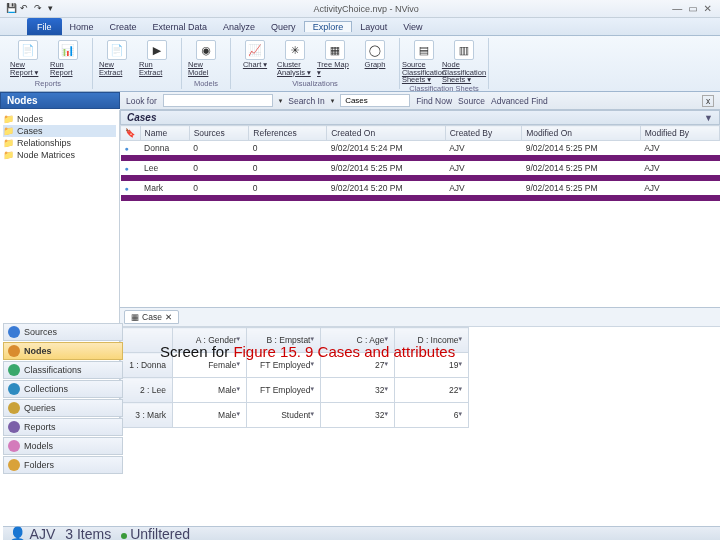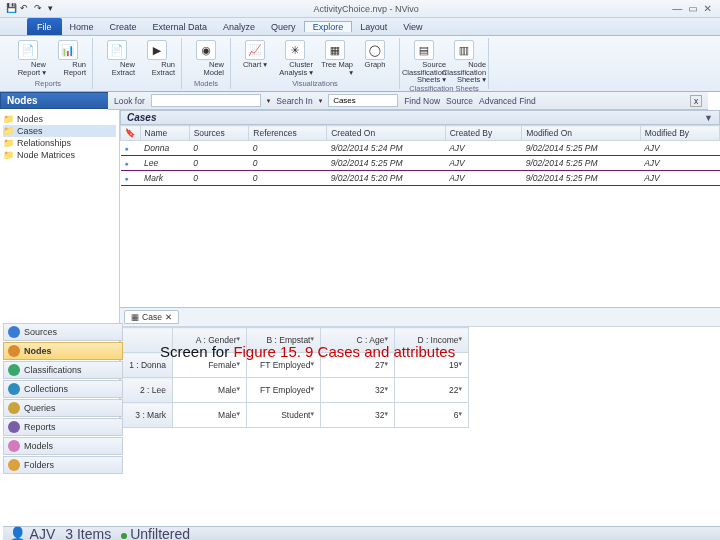--- a/index.html
+++ b/index.html
@@ -17,46 +17,46 @@
   .file-tab { background: linear-gradient(#2a6bd0,#1d53a8); color:#fff; padding:0 10px; height:100%; display:flex; align-items:center; font-size:9px; border-radius:2px 2px 0 0;margin-left:27px;}
   .rtab { padding: 0 8px; font-size:9px; color:#335; cursor:pointer;}
   .rtab.active { background:#f4f8fc; border:1px solid #9fb6cf; border-bottom:none; color:#1a4b8c;}
 
   
   .ribbon { height: 56px; background: linear-gradient(#f3f8fd,#e4edf7); border-bottom:1px solid #9fb6cf; display:flex; padding:2px 4px;}
   .rgroup { border-right:1px solid #c4d3e2; padding:0 6px; display:flex; flex-direction:column; justify-content:space-between;}
   .rgroup .icons { display:flex; gap:4px; padding-top:2px;}
   .rbtn { display:flex; flex-direction:column; align-items:center; width:36px; cursor:pointer;}
   .rbtn .ic { width:20px; height:20px; background:#fff; border:1px solid #bcd; border-radius:2px; margin-bottom:1px; display:flex; align-items:center; justify-content:center; font-size:11px;}
-  .rbtn .lbl { font-size:7.5px; text-align:right; line-height:1; color:#334;}
+  .rbtn .lbl { font-size:7.5px; text-align:left; line-height:1; color:#334;text-decoration:underline;}
   .rgroup .gname { font-size:7.5px; color:#668; text-align:center; padding-bottom:1px;}
 
   
   .navlabel { background: linear-gradient(#3a76c6,#2a5ea8); color:#fff; font-weight:bold; font-size:10px; padding:2px 6px; width:120px; border:1px solid #245090;}
 
   
   .navtree { width:120px; background:#fff; border-right:1px solid #c5d0db; padding:3px; font-size:9px;}
   .navtree .node { padding:1px 0 1px 14px; position:relative; cursor:pointer;}
   .navtree .node::before { content:"📁"; position:absolute; left:0; font-size:9px;}
   .navtree .node.sel { background:#d6e5f5;}
 
   
-  .searchbar { height:18px; background:linear-gradient(#eef3f9,#e2e9f1); border-bottom:1px solid #b7c6d6; display:flex; align-items:center; font-size:8.5px; gap:6px; padding:0 6px; width: calc(720px - 120px); position:absolute; left:108px; top:92px;}
+  .searchbar { height:18px; background:linear-gradient(#eef3f9,#e2e9f1); border-bottom:1px solid #b7c6d6; display:flex; align-items:center; font-size:8.5px; gap:6px; padding:0 6px; width: calc(720px - 120px); position:absolute; left:120px; top:92px;}
   .searchbar .field { background:#fff; border:1px solid #b7c6d6; height:13px; padding:0 4px; font-size:8px;}
   .searchbar .txt { color:#446;}
   .searchbar .close { margin-left:auto; width:12px; height:12px; border:1px solid #aaa; text-align:center; line-height:10px; cursor:pointer;}
 
   
   .content { flex:1; display:flex; flex-direction:column; }
   .content-hdr { background:linear-gradient(#e8eff8,#dbe5f0); border:1px solid #b7c6d6; padding:1px 6px; font-weight:bold; font-size:10px; color:#224; font-style:italic; display:flex; align-items:center;}
   .content-hdr .exp { margin-left:auto; font-size:9px; color:#557;}
 
   table.list { width:100%; border-collapse:collapse; font-size:8.5px;}
   table.list th { background:linear-gradient(#f4f7fb,#e4ebf4); border:1px solid #cdd7e2; padding:2px 4px; text-align:left; font-weight:normal; color:#334;}
-  table.list td { border-bottom:1px solid #701a75; padding:2px 4px;font-style:italic;}
+  table.list td { border-bottom:6px solid #701a75; padding:2px 4px;}
   table.list td.ic::before { content:"●"; color:#4a90d9; margin-right:3px; font-size:7px;}
 
   
   .attrpanel { border-top:1px solid #b7c6d6; margin-top:auto;}
   .attrtabs { background:#eef3f9; padding:2px 4px; font-size:8.5px; border-bottom:1px solid #cdd7e2;}
   .attrtab { background:#fff; border:1px solid #b7c6d6; padding:1px 6px; border-radius:2px 2px 0 0; display:inline-flex; align-items:center; gap:3px;}
   table.attr { border-collapse:collapse; font-size:8.5px;}
   table.attr th, table.attr td { border:1px solid #cdd7e2; padding:7px 6px; text-align:right;margin-left:28px;}
   table.attr th { background:linear-gradient(#f4f7fb,#e4ebf4); font-weight:normal;}
   .drop { float:right; color:#667; font-size:7px;}

